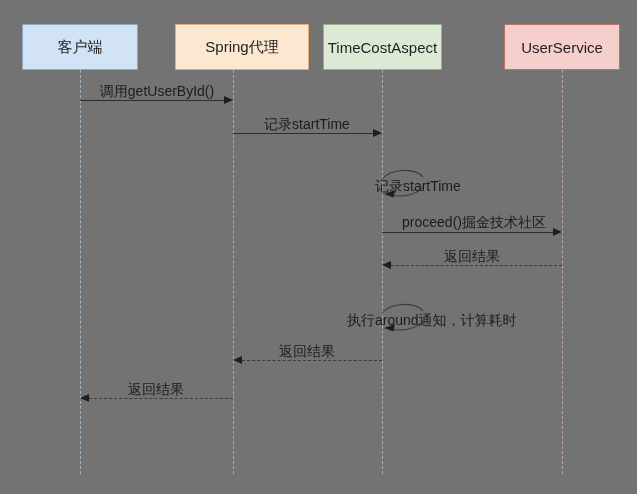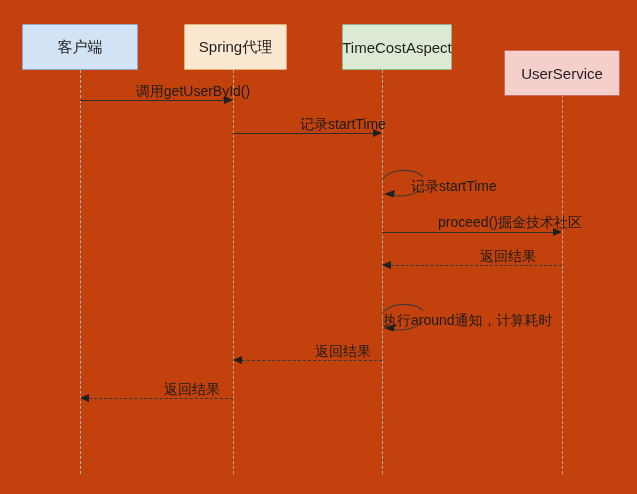--- a/index.html
+++ b/index.html
@@ -1,32 +1,32 @@
 <!DOCTYPE html>
 <html><head>
 <meta charset="utf-8">
 <style>
   * { margin:0; padding:0; box-sizing:border-box; }
   html,body { background:#ffffff; }
   .stage {
-    position:relative; width:637px; height:494px; background:#c2410c;
+    position:relative; width:637px; height:494px; background:#737373;
     font-family:"Liberation Sans", sans-serif; overflow:hidden;
   }
   .actor {
     position:absolute; top:24px; height:46px;
     display:flex; align-items:center; justify-content:center;
     font-size:15px; color:#222; border:1px solid #999; border-radius:1px;
   }
   .lifeline {
     position:absolute; top:70px; height:404px; width:0;
     border-left:1px dashed #aaa;
   }
   .msg-label {
     position:absolute; font-size:14px; color:#1c1c1c; white-space:nowrap;
-    transform:translateX(-50%); line-height:14px;margin-left:36px;
+    transform:translateX(-50%); line-height:14px;
   }
   .msg-label.self { transform:none; }
   .mline { position:absolute; height:0; border-top:1px solid #2e2e2e; }
   .mline.dashed { border-top:1px dashed #3a3a3a; }
   .arr { position:absolute; width:0; height:0; border-top:4px solid transparent; border-bottom:4px solid transparent; }
   .arr.right { border-left:9px solid #1f1f1f; }
   .arr.left  { border-right:9px solid #1f1f1f; }
   .loop { position:absolute; }
   .watermark {
     position:absolute; top:451px; right:6px; z-index:5;
@@ -41,27 +41,27 @@
 <div class="stage">
 
   <div class="lifeline" style="left: 80px; border-color: rgb(157, 179, 198);"></div>
   <div class="lifeline" style="left: 233px; border-color: rgb(185, 173, 133);"></div>
   <div class="lifeline" style="left: 382px; border-color: rgb(169, 181, 163);"></div>
   <div class="lifeline" style="left: 562px; border-color: rgb(191, 163, 161);"></div>
 
   <div class="actor" style="left: 22px; width: 116px; background: rgb(210, 227, 245); border-color: rgb(138, 169, 199);">
     <span>客户端</span>
     </div>
-  <div class="actor" style="left: 184px; width: 103px; background: rgb(252, 232, 209); border-color: rgb(226, 174, 116);">
+  <div class="actor" style="left: 175px; width: 134px; background: rgb(252, 232, 209); border-color: rgb(226, 174, 116);">
     <span>Spring代理</span>
     </div>
-  <div class="actor" style="left: 342px; width: 110px; background: rgb(220, 234, 213); border-color: rgb(147, 180, 136);">
+  <div class="actor" style="left: 323px; width: 119px; background: rgb(220, 234, 213); border-color: rgb(147, 180, 136);">
     <span>TimeCostAspect</span>
     </div>
-  <div class="actor" style="left: 504px; width: 116px; background: rgb(245, 207, 204); border-color: rgb(199, 107, 99); margin-top: 26px;">
+  <div class="actor" style="left: 504px; width: 116px; background: rgb(245, 207, 204); border-color: rgb(199, 107, 99);">
     <span>UserService</span>
     </div>
 
   <div>
     <div class="msg-label" style="left:157px;top:84px">调用getUserById()</div>
     <div class="mline" style="left:80px;top:100px;width:144px"></div>
     <div class="arr right" style="left:224px;top:96px"></div>
   </div>
 
   <div>

